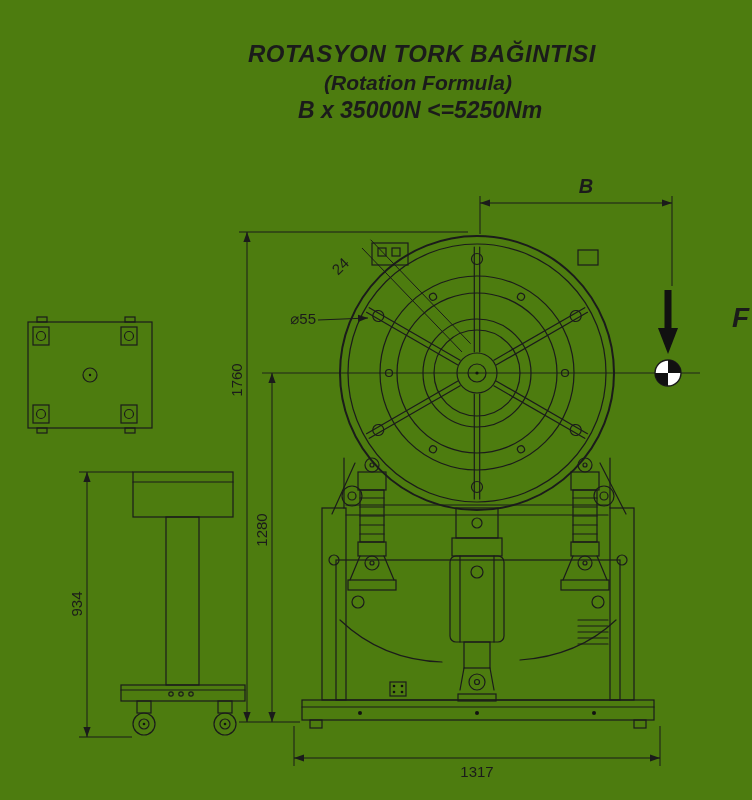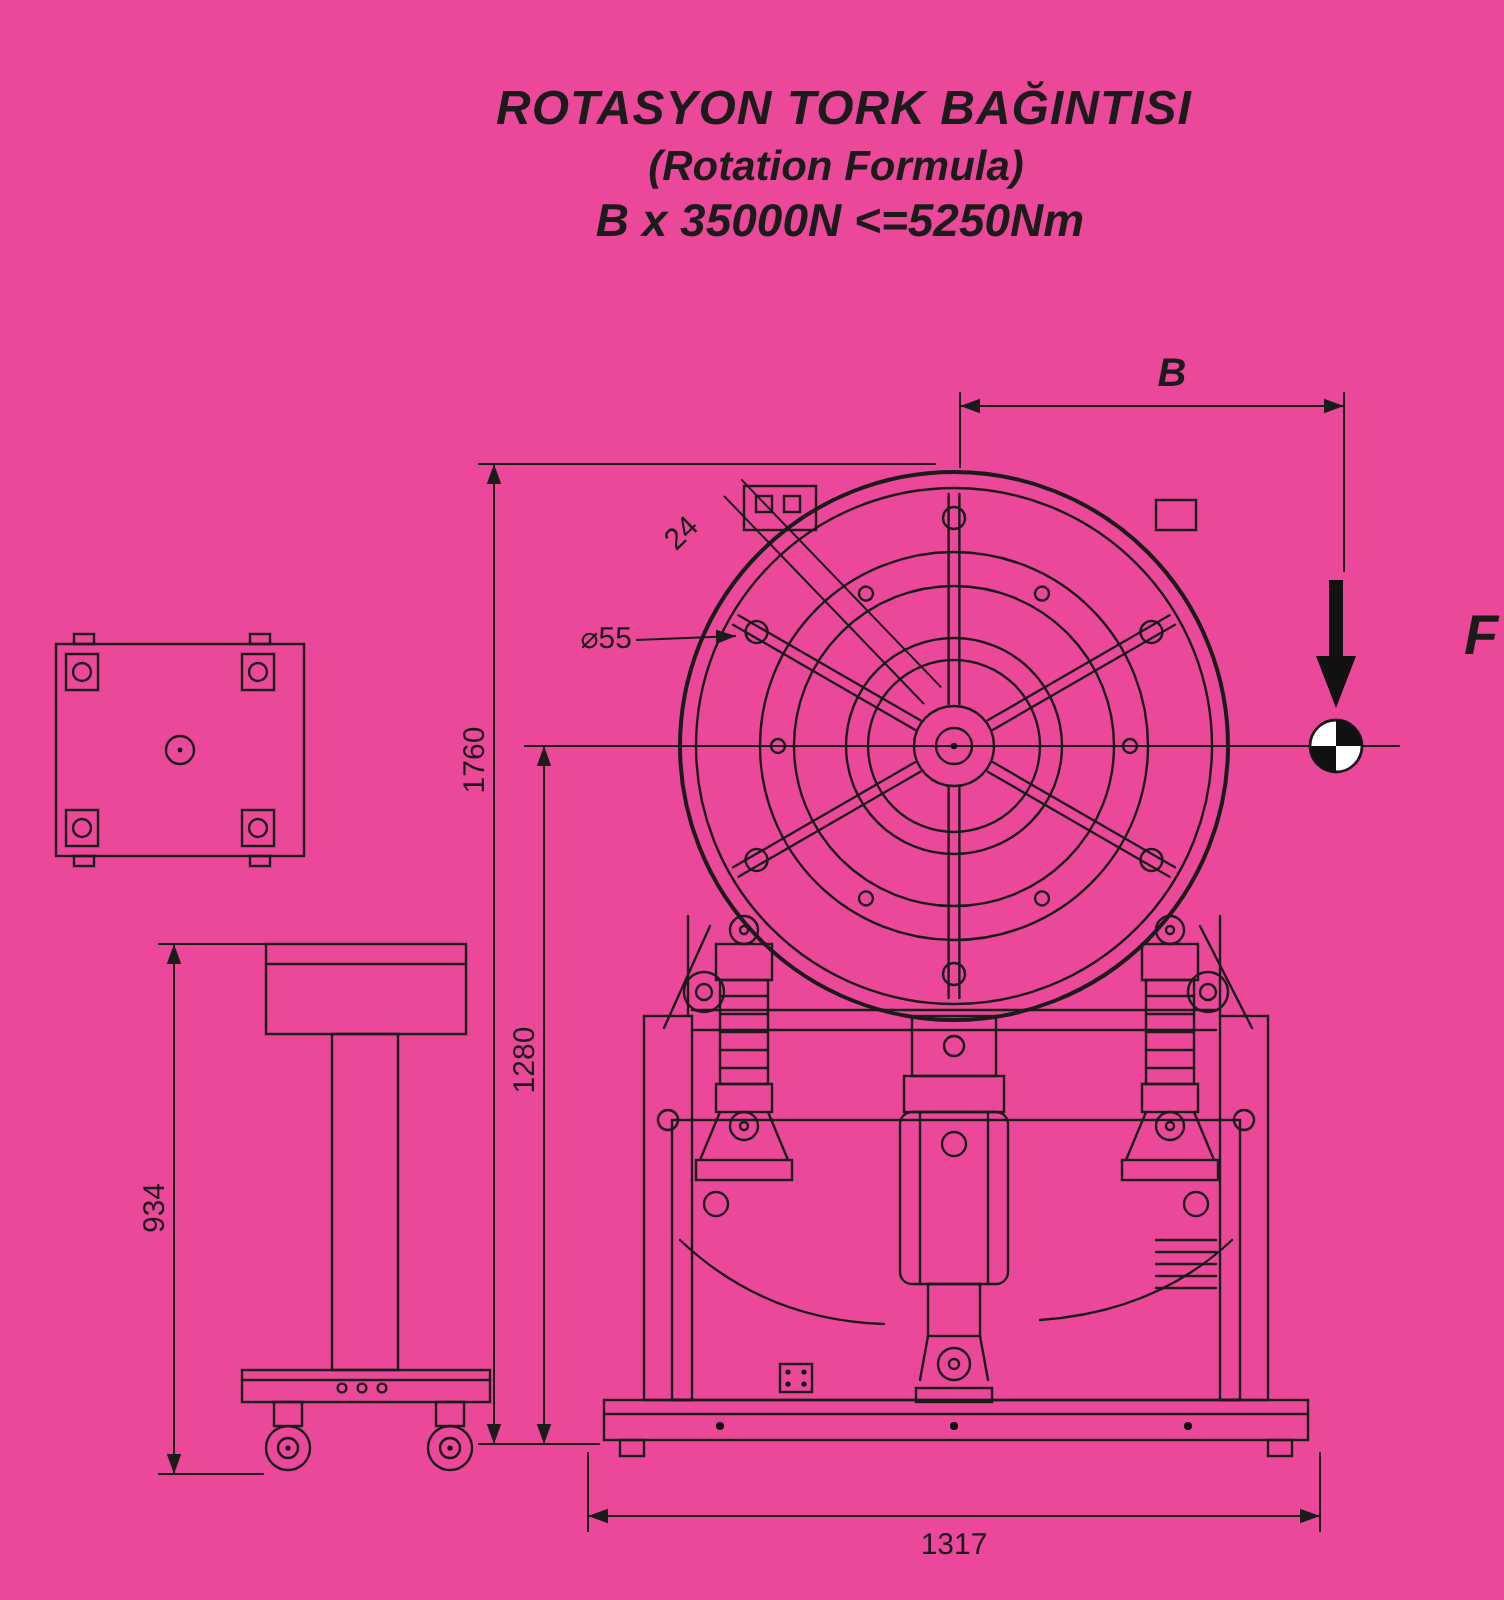--- a/index.html
+++ b/index.html
@@ -1,16 +1,16 @@
 <!DOCTYPE html>
 <html><head>
 <meta charset="utf-8">
 <style>
   html,body{margin:0;padding:0;background:#ffffff;}
-  .sheet{position:relative;width:752px;height:800px;background:#ec4899;overflow:hidden;}
+  .sheet{position:relative;width:752px;height:800px;background:#4d7c0f;overflow:hidden;}
   svg{position:absolute;left:0;top:0;}
   svg text{font-family:"Liberation Sans",sans-serif;fill:#1b1b1b;}
   .title-l1{font-size:24px;font-weight:bold;font-style:italic;letter-spacing:.5px;}
   .title-l2{font-size:21px;font-weight:bold;font-style:italic;}
   .title-l3{font-size:23px;font-weight:bold;font-style:italic;}
   .lbl-b{font-size:20px;font-weight:bold;font-style:italic;}
   .lbl-f{font-size:28px;font-weight:bold;font-style:italic;}
   .dim-t{font-size:15px;}
   .ann-t{font-size:15px;}
   .ln{stroke:#1b1b1b;fill:none;stroke-width:1.2;stroke-linecap:round;}

